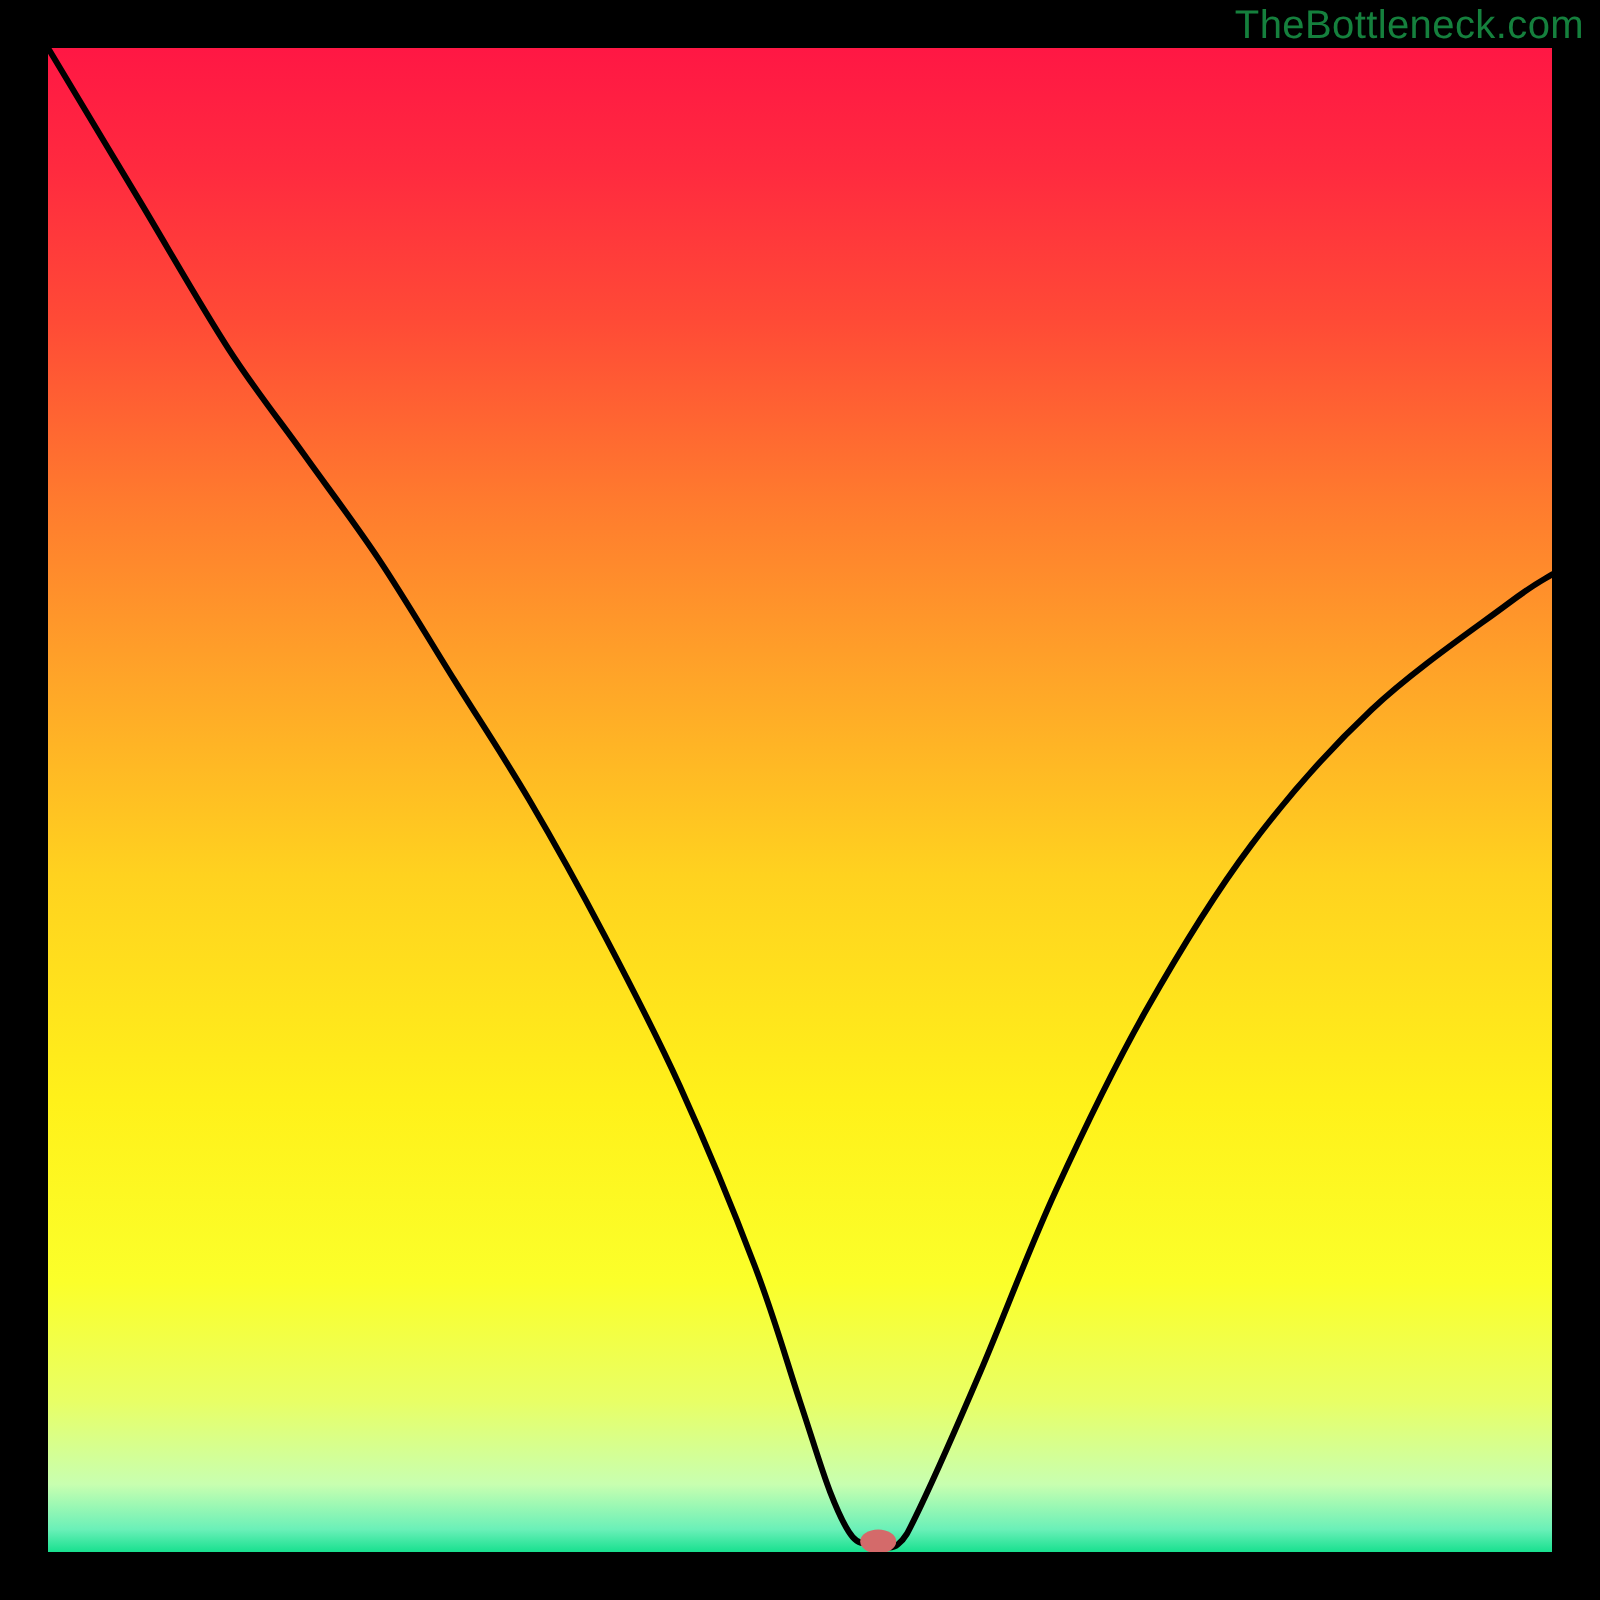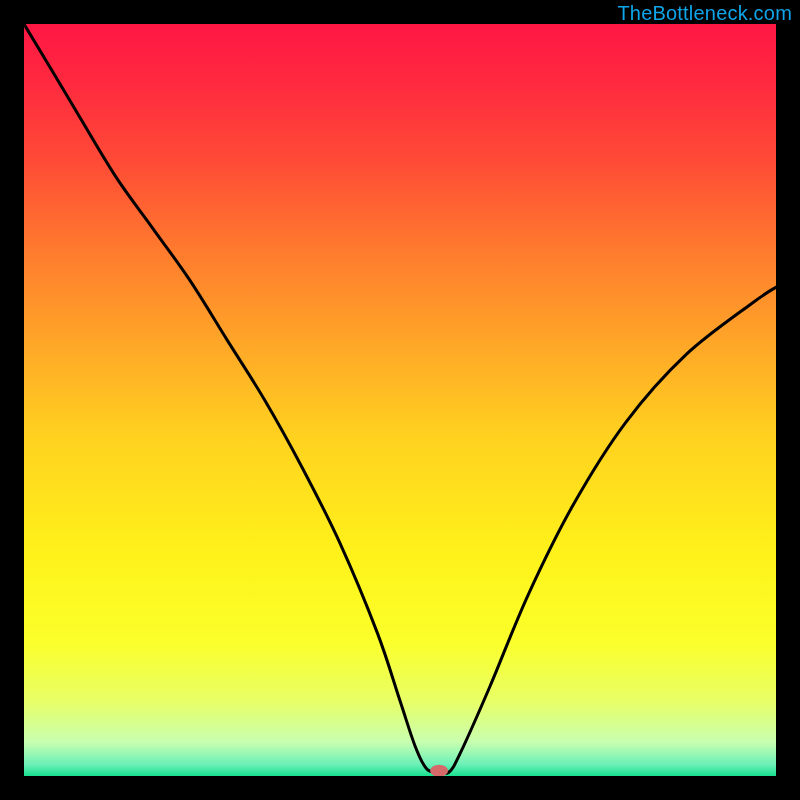--- a/index.html
+++ b/index.html
@@ -22,21 +22,21 @@
     left: 24px;
     top: 24px;
     width: 752px;
     height: 752px;
     overflow: hidden;
   }
   .attribution {
     position: absolute;
     top: 2px;
     right: 8px;
-    color: #0ea5e9;
+    color: #15803d;
     font-size: 20px;
     font-weight: 500;
     letter-spacing: 0.2px;
     z-index: 10;
     user-select: none;
   }
   svg {
     display: block;
   }
 </style>

